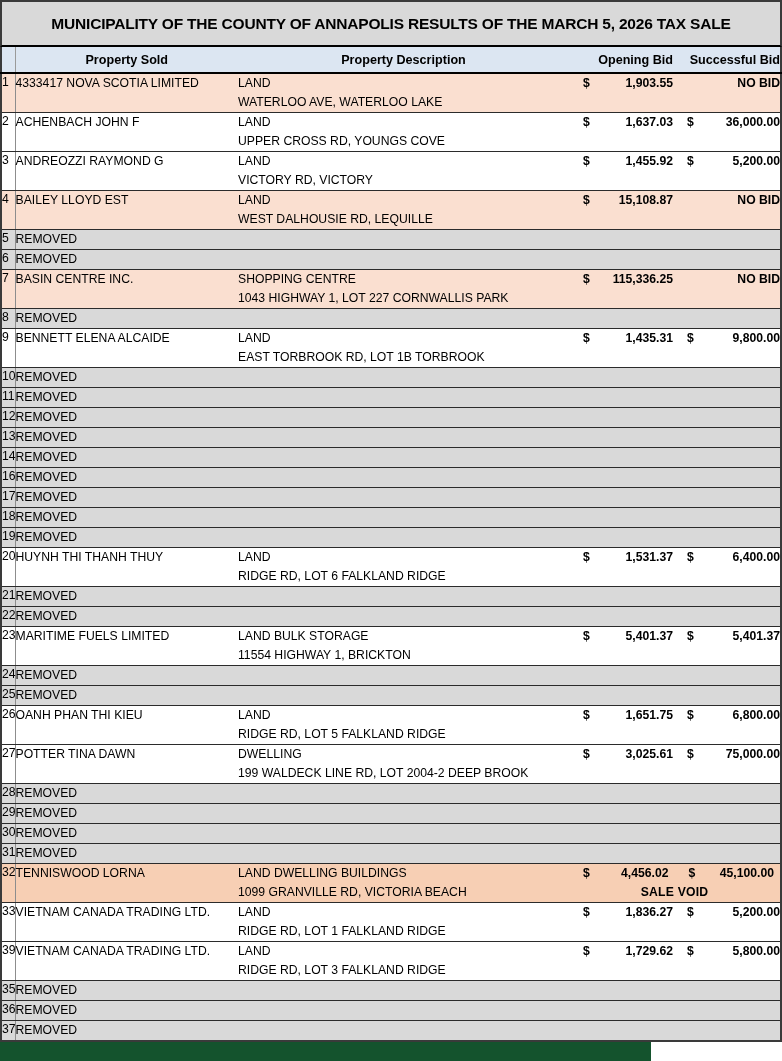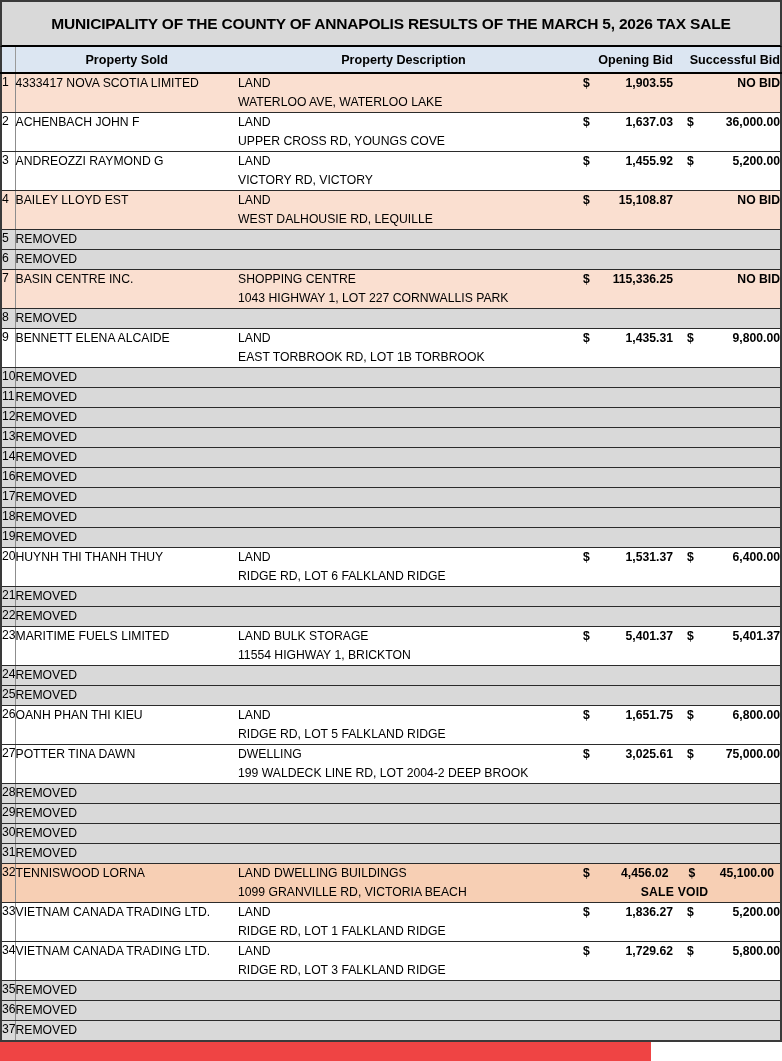--- a/index.html
+++ b/index.html
@@ -11,21 +11,21 @@
     font-family: "Liberation Sans", sans-serif;
     width: 782px;
     height: 1061px;
     overflow: hidden;
   }
   #sheet {
     position: relative;
     width: 651px;
     height: 1061px;
     box-sizing: border-box;
-    background: #ef4444;
+    background: #14532d;
   }
 
   
   .title-bar {
     box-sizing: border-box;
     width: 782px;
     height: 47px;
     background: #d9d9d9;
     border-top: 2px solid #3a3a3a;
     border-left: 2px solid #3a3a3a;
@@ -549,21 +549,21 @@
             </div>
           </td>
           <td class="cell-bid">
             <div class="bidline">
               <span>$</span>
               <span>5,200.00</span>
             </div>
           </td>
         </tr>
         <tr class="data-row bg-white">
-          <td class="cell-num">34</td>
+          <td class="cell-num">39</td>
           <td class="cell-name">VIETNAM CANADA TRADING LTD.</td>
           <td class="cell-desc">
             <span class="l2">LAND</span>
             <span class="l2">RIDGE RD, LOT 3 FALKLAND RIDGE</span>
           </td>
           <td class="cell-bid">
             <div class="bidline">
               <span>$</span>
               <span>1,729.62</span>
             </div>

